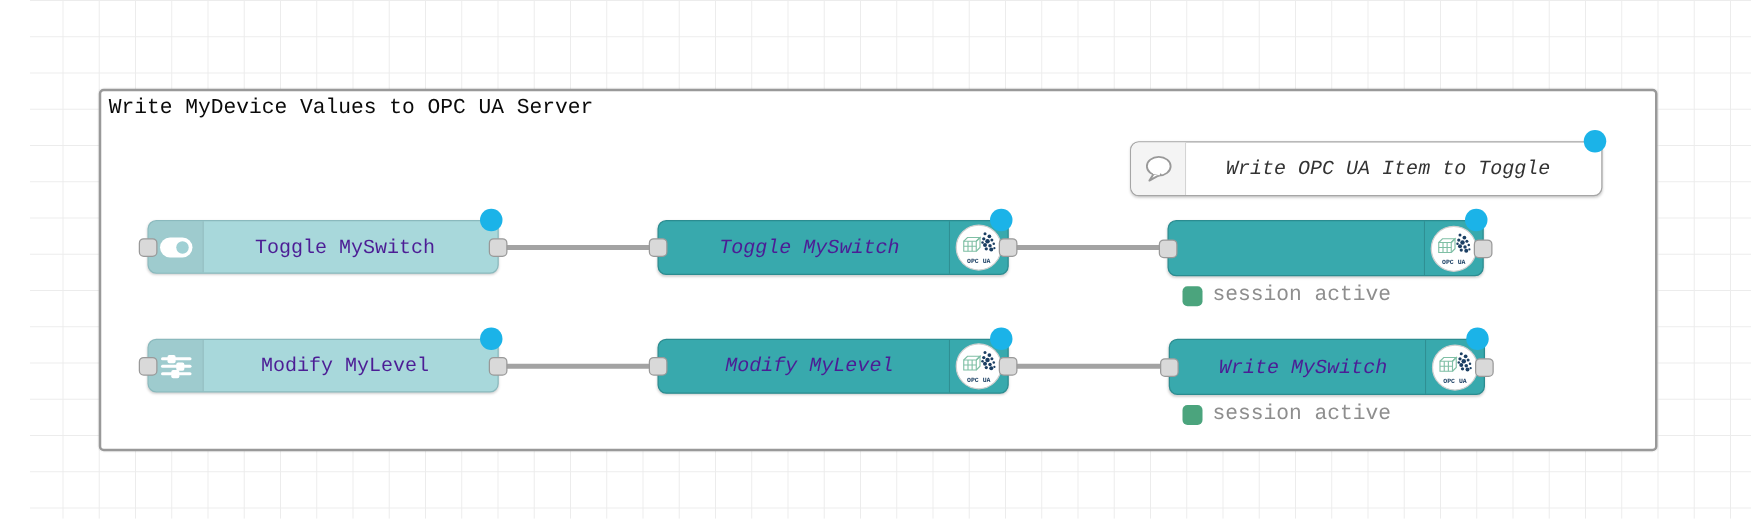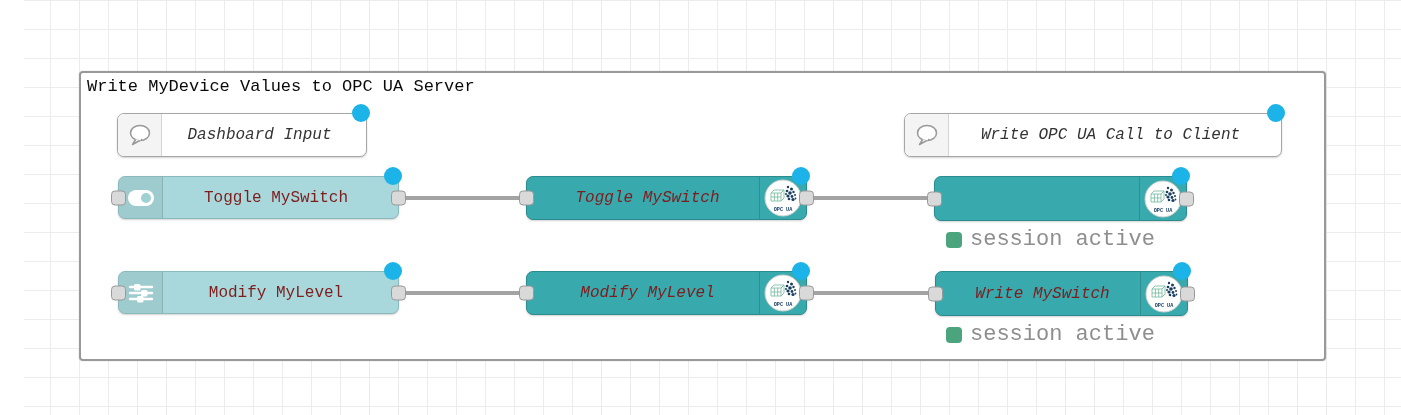--- a/index.html
+++ b/index.html
@@ -45,21 +45,21 @@
   .comment-node .icon-left{background:#f4f4f4;border-right:1px solid #d4d4d4;}
   .light-node .icon-left{background:rgba(0,0,0,0.06);}
   .icon-right{
     position:absolute;right:0;top:0;bottom:0;width:46px;
     display:flex;align-items:center;justify-content:center;
     border-left:1px solid rgba(0,0,0,0.15);
     border-radius:0 6px 6px 0;
   }
   .node-label{
     position:absolute;left:43px;right:8px;text-align:center;
-    font-size:16px;color:#7f1d1d;white-space:nowrap;overflow:hidden;
+    font-size:16px;color:#4c1d95;white-space:nowrap;overflow:hidden;
   }
   .teal-node .node-label{left:8px;right:46px;font-style:italic;}
   .comment-node .node-label{font-style:italic;color:#333;}
   .port{
     position:absolute;width:15px;height:15px;box-sizing:border-box;
     background:#d9d9d9;border:1.5px solid #999;border-radius:4px;
     top:50%;transform:translateY(-50%);z-index:3;
   }
   .port-in{left:-8px;}
   .port-out{right:-8px;}
@@ -70,59 +70,48 @@
   .wire{
     position:absolute;height:4px;background:#a3a3a3;border-radius:2px;z-index:1;
   }
   .flow-node{z-index:2;}
   .status-row{
     position:absolute;display:flex;align-items:center;gap:8px;z-index:2;
   }
   .status-dot{
     width:16px;height:16px;border-radius:4px;background:#4ba47d;
   }
-  .status-text{font-size:22px;color:#8e8e8e;white-space:nowrap;}
+  .status-text{font-size:17px;color:#8e8e8e;white-space:nowrap;}
   .opcua-badge{width:38px;height:38px;}
 </style>
 </head>
 <body>
 
 <div class="canvas">
 
   <div class="group">
     <div class="group-title">Write MyDevice Values to OPC UA Server</div>
   </div>
 
   <div class="wire" style="left:375px;top:196px;width:132px;"></div>
   <div class="wire" style="left:783px;top:196px;width:132px;"></div>
   <div class="wire" style="left:375px;top:291px;width:132px;"></div>
   <div class="wire" style="left:783px;top:291px;width:132px;"></div>
 
-  <div class="flow-node comment-node" style="left:93px;top:113px;width:250px;height:44px;">
-    <span class="icon-left">
-      <svg width="26" height="26" viewBox="0 0 26 26">
-        <ellipse cx="13" cy="11" rx="9.5" ry="7.5" fill="#fff" stroke="#999" stroke-width="1.5"></ellipse>
-        <path d="M9 17 L5.5 22.5 L14.5 17.5 Z" fill="#fff" stroke="#999" stroke-width="1.5" stroke-linejoin="round"></path>
-        <path d="M8.5 16 L14 17" stroke="#fff" stroke-width="2.5"></path>
-      </svg>
-    </span>
-    <span class="node-label">Dashboard Input</span>
-    <span class="changed-dot"></span>
-  </div>
 
 
   <div class="flow-node comment-node" style="left:880px;top:113px;width:378px;height:44px;">
     <span class="icon-left">
       <svg width="26" height="26" viewBox="0 0 26 26">
         <ellipse cx="13" cy="11" rx="9.5" ry="7.5" fill="#fff" stroke="#999" stroke-width="1.5"></ellipse>
         <path d="M9 17 L5.5 22.5 L14.5 17.5 Z" fill="#fff" stroke="#999" stroke-width="1.5" stroke-linejoin="round"></path>
         <path d="M8.5 16 L14 17" stroke="#fff" stroke-width="2.5"></path>
       </svg>
     </span>
-    <span class="node-label">Write OPC UA Call to Client</span>
+    <span class="node-label">Write OPC UA Item to Toggle</span>
     <span class="changed-dot"></span>
   </div>
 
   <div class="flow-node light-node" style="left:94px;top:176px;width:281px;height:43px;">
     <span class="icon-left">
       <svg width="28" height="18" viewBox="0 0 28 18">
         <rect x="1" y="1" width="26" height="16" rx="8" fill="#fff"></rect>
         <circle cx="19" cy="9" r="5" fill="#9fd0d4"></circle>
       </svg>
     </span>

